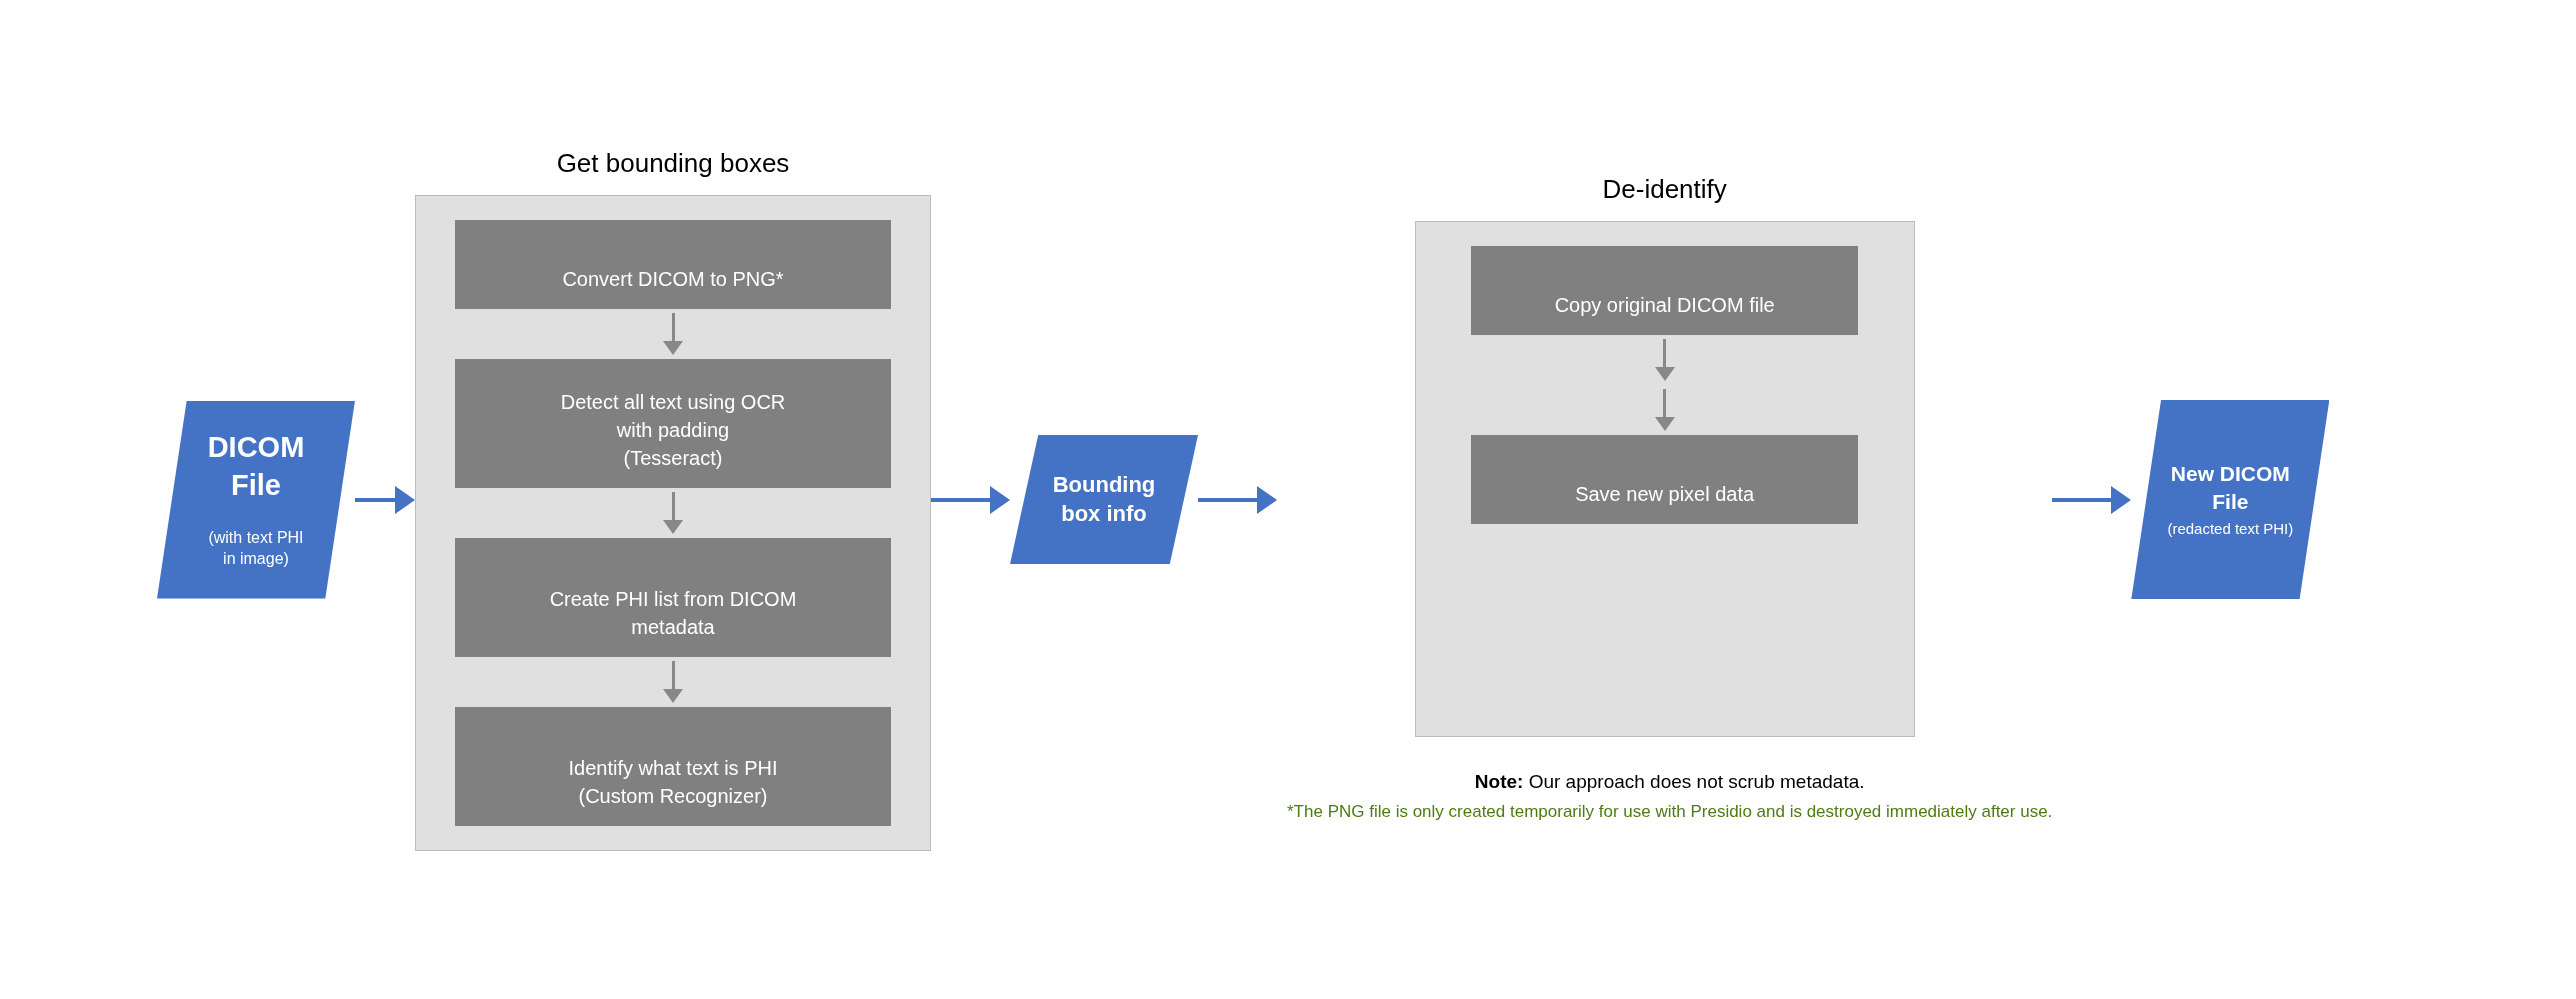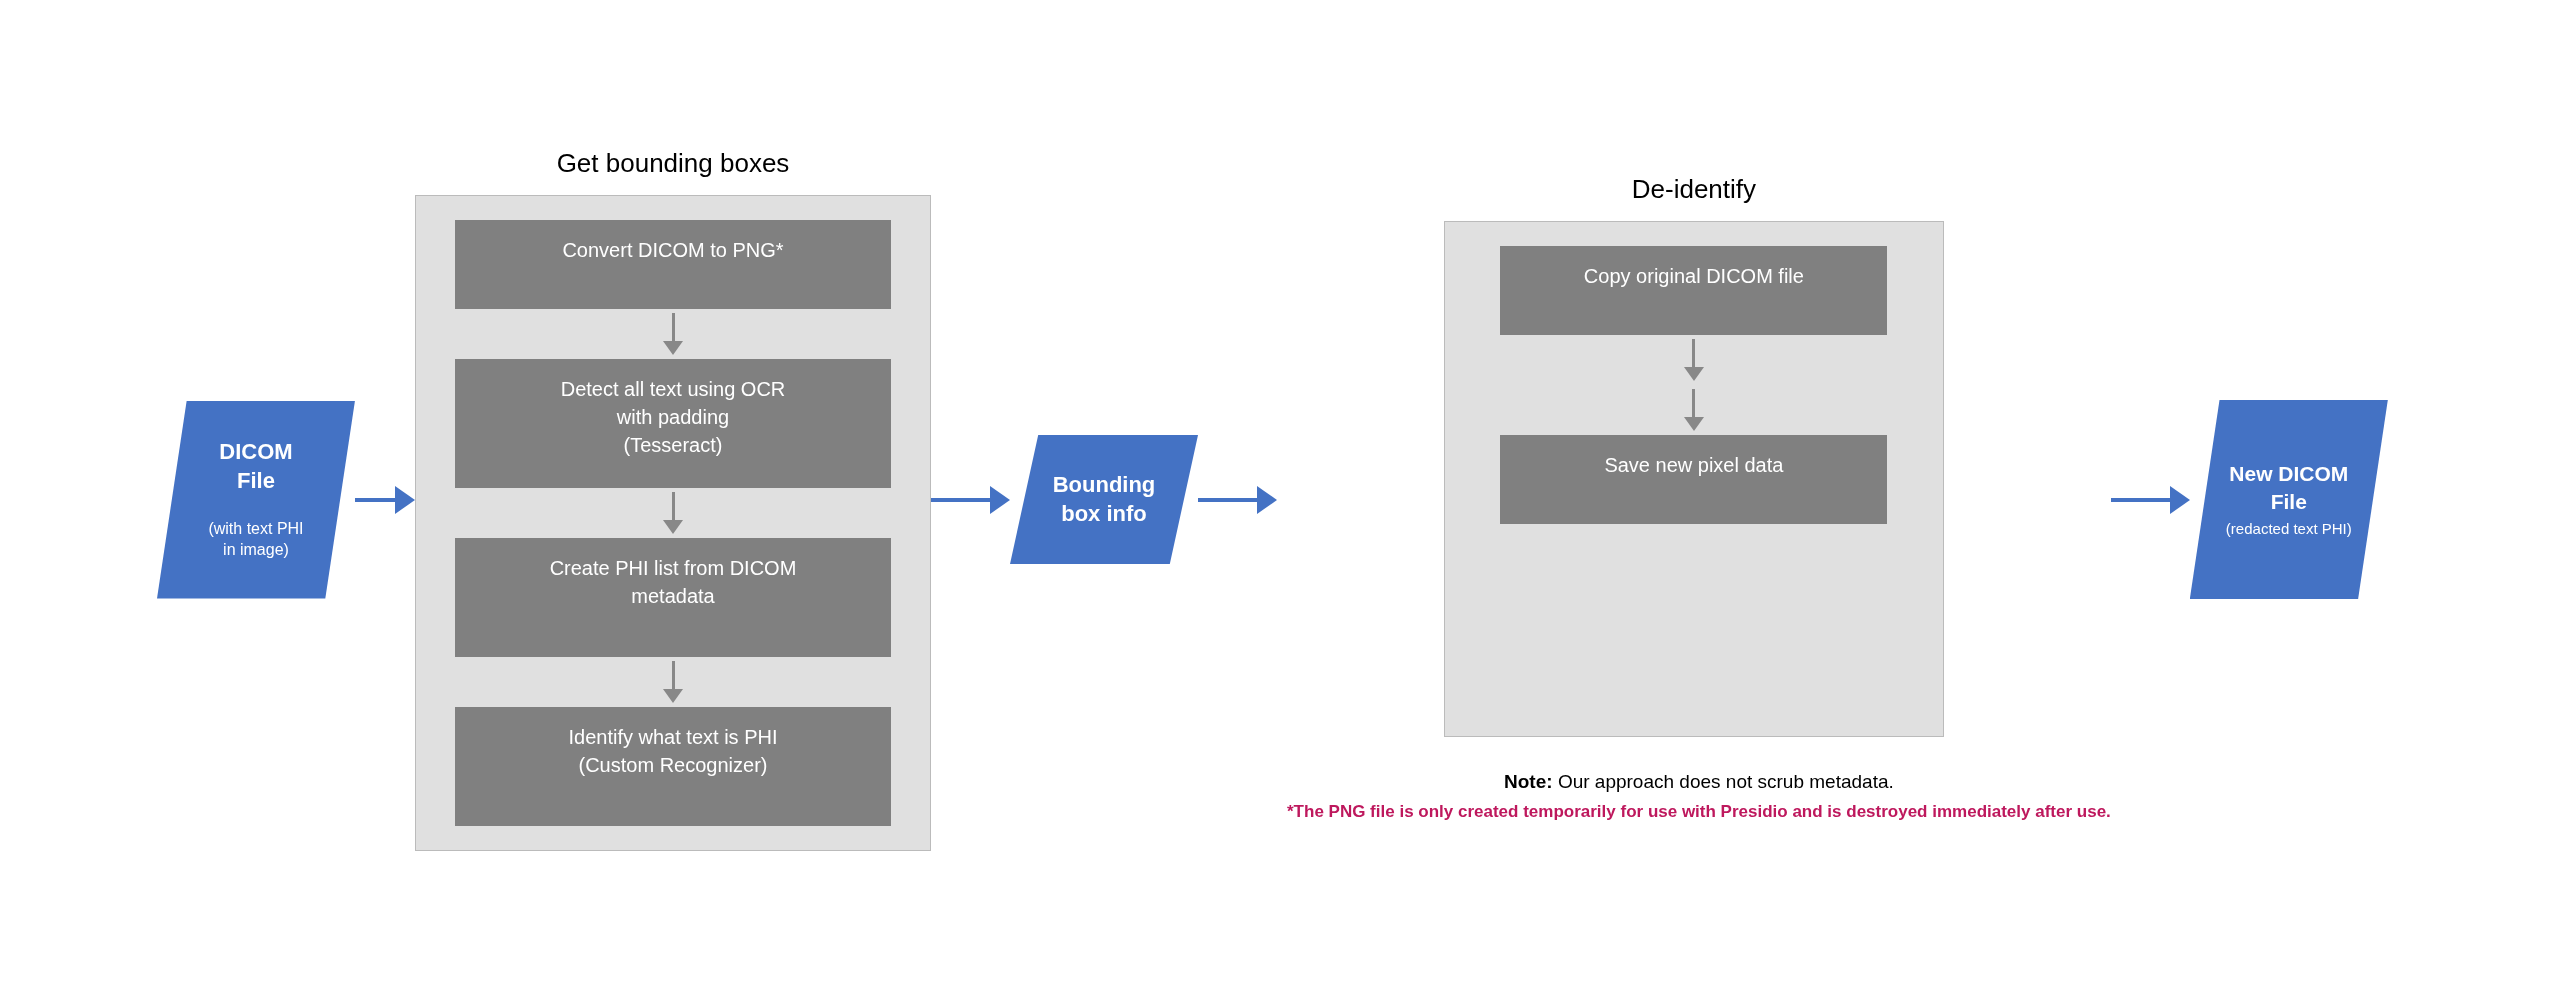--- a/index.html
+++ b/index.html
@@ -55,21 +55,21 @@
       width: 188px;
       height: 129px;
     }
 
     .parallelogram-new-dicom {
       width: 198px;
       height: 199px;
     }
 
     .parallelogram .main-text {
-      font-size: 22px;
+      font-size: 29px;
       font-weight: 600;
       line-height: 1.3;
     }
 
     .parallelogram .sub-text {
       font-size: 16px;
       font-weight: 400;
       margin-top: 4px;
       line-height: 1.3;
     }
@@ -109,21 +109,21 @@
       width: 500px;
       min-height: 516px;
     }
 
     
     .process-box {
       background: #808080;
       color: white;
       text-align: center;
       display: flex;
-      align-items: flex-start;
+      align-items: flex-end;
       justify-content: center;
       padding: 16px 20px;
       font-size: 20px;
       line-height: 1.4;
     }
 
     .process-box-wide {
       width: 436px;
       min-height: 89px;
     }
@@ -292,21 +292,21 @@
           <span>Save new pixel data</span>
         </div>
 
       </div>
 
       <div style="margin-top: 30px; text-align: center; width: 100%; padding-left: 10px;">
         <div class="note-line">
           <span class="note-bold">Note:</span>
           <span> Our approach does not scrub metadata.</span>
         </div>
-        <div class="note-line" style="font-size:17px; color: #be185d; font-weight: bold;">
+        <div class="note-line" style="font-size:17px; color: #4d7c0f;">
           <span>*The PNG file is only created temporarily for use with Presidio and is destroyed immediately after use.</span>
         </div>
       </div>
     </div>
 
     <div class="arrow-right">
       <div class="arrow-right-line arrow-medium"></div>
       <div class="arrow-right-head"></div>
     </div>
 

